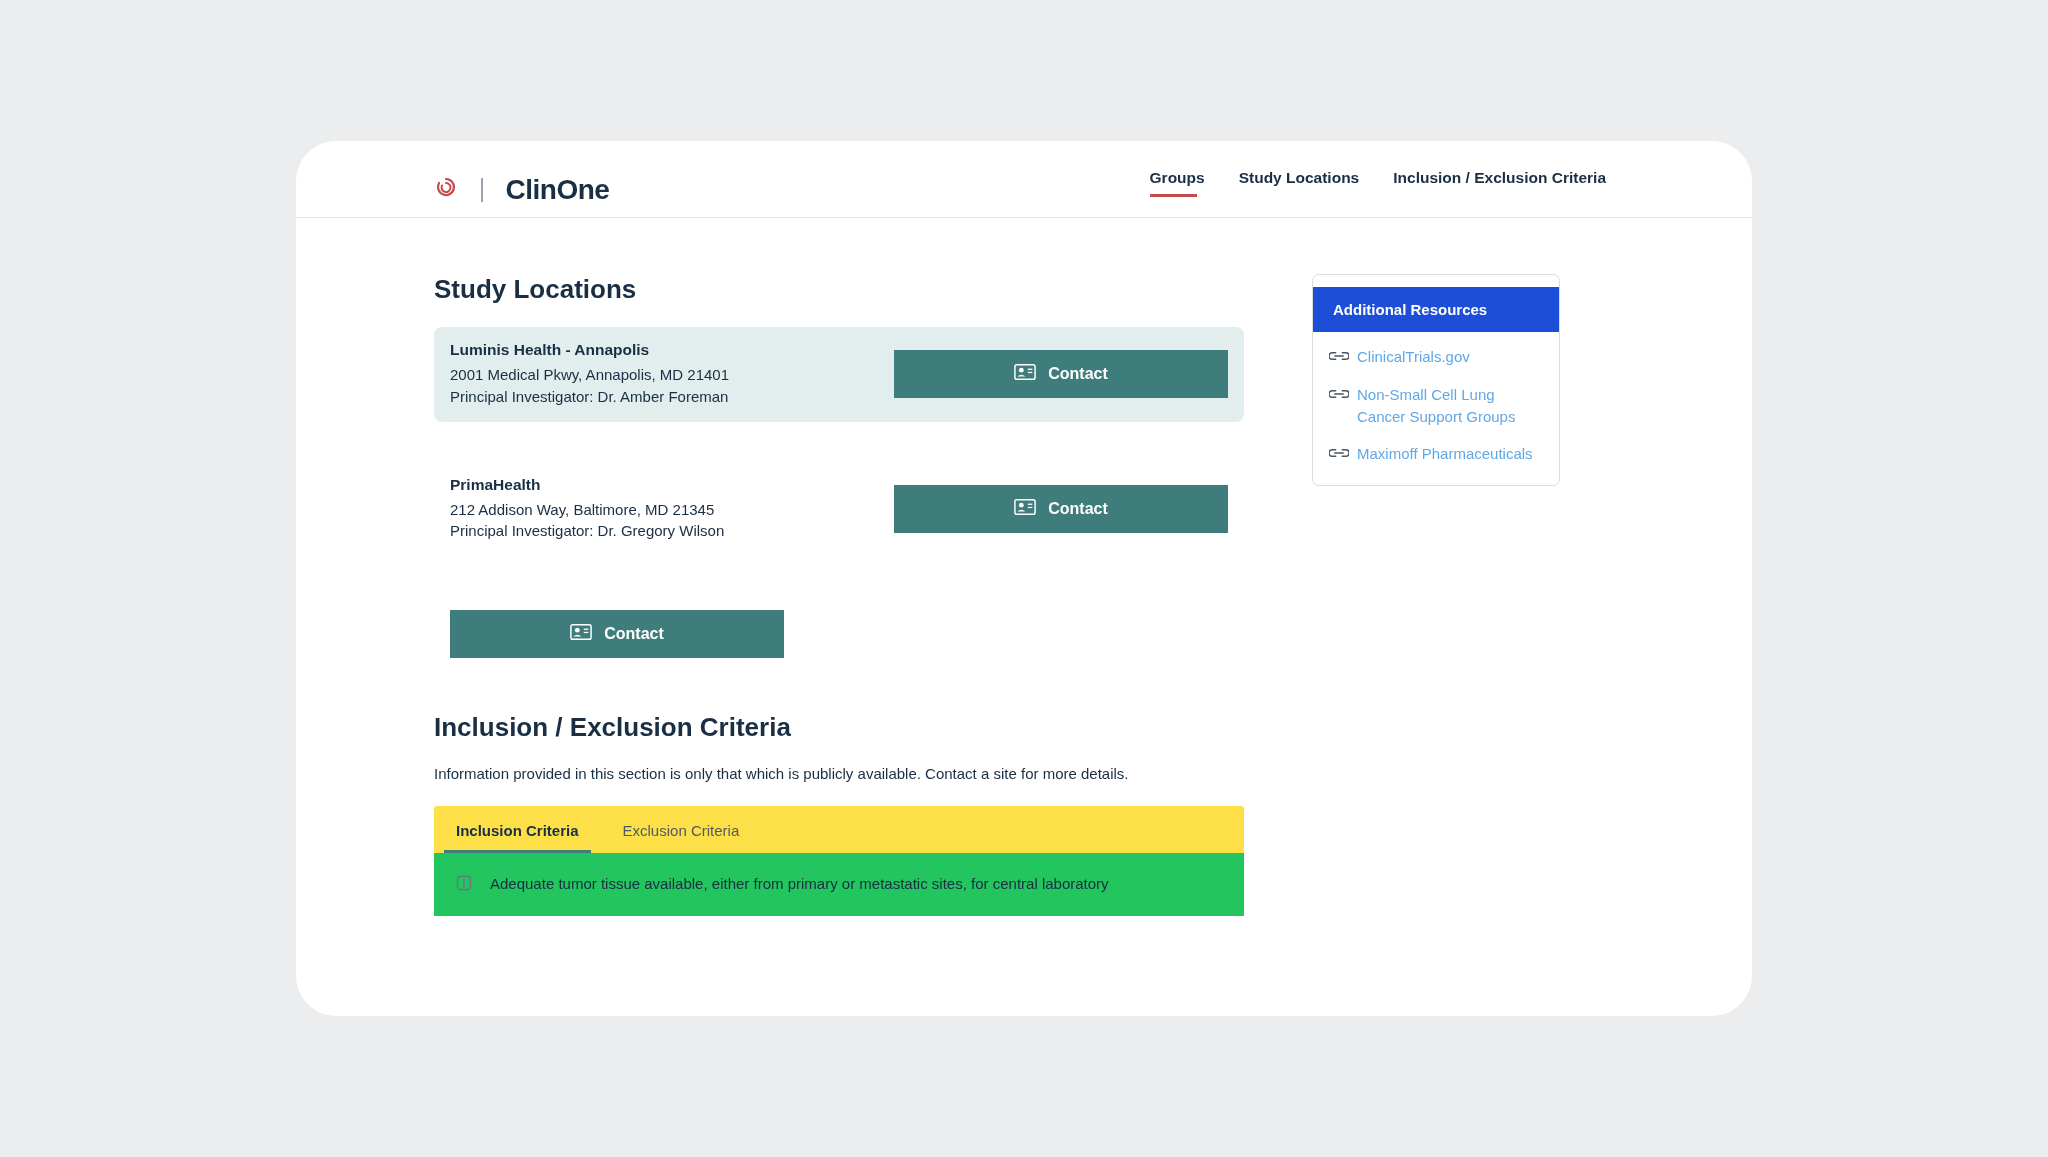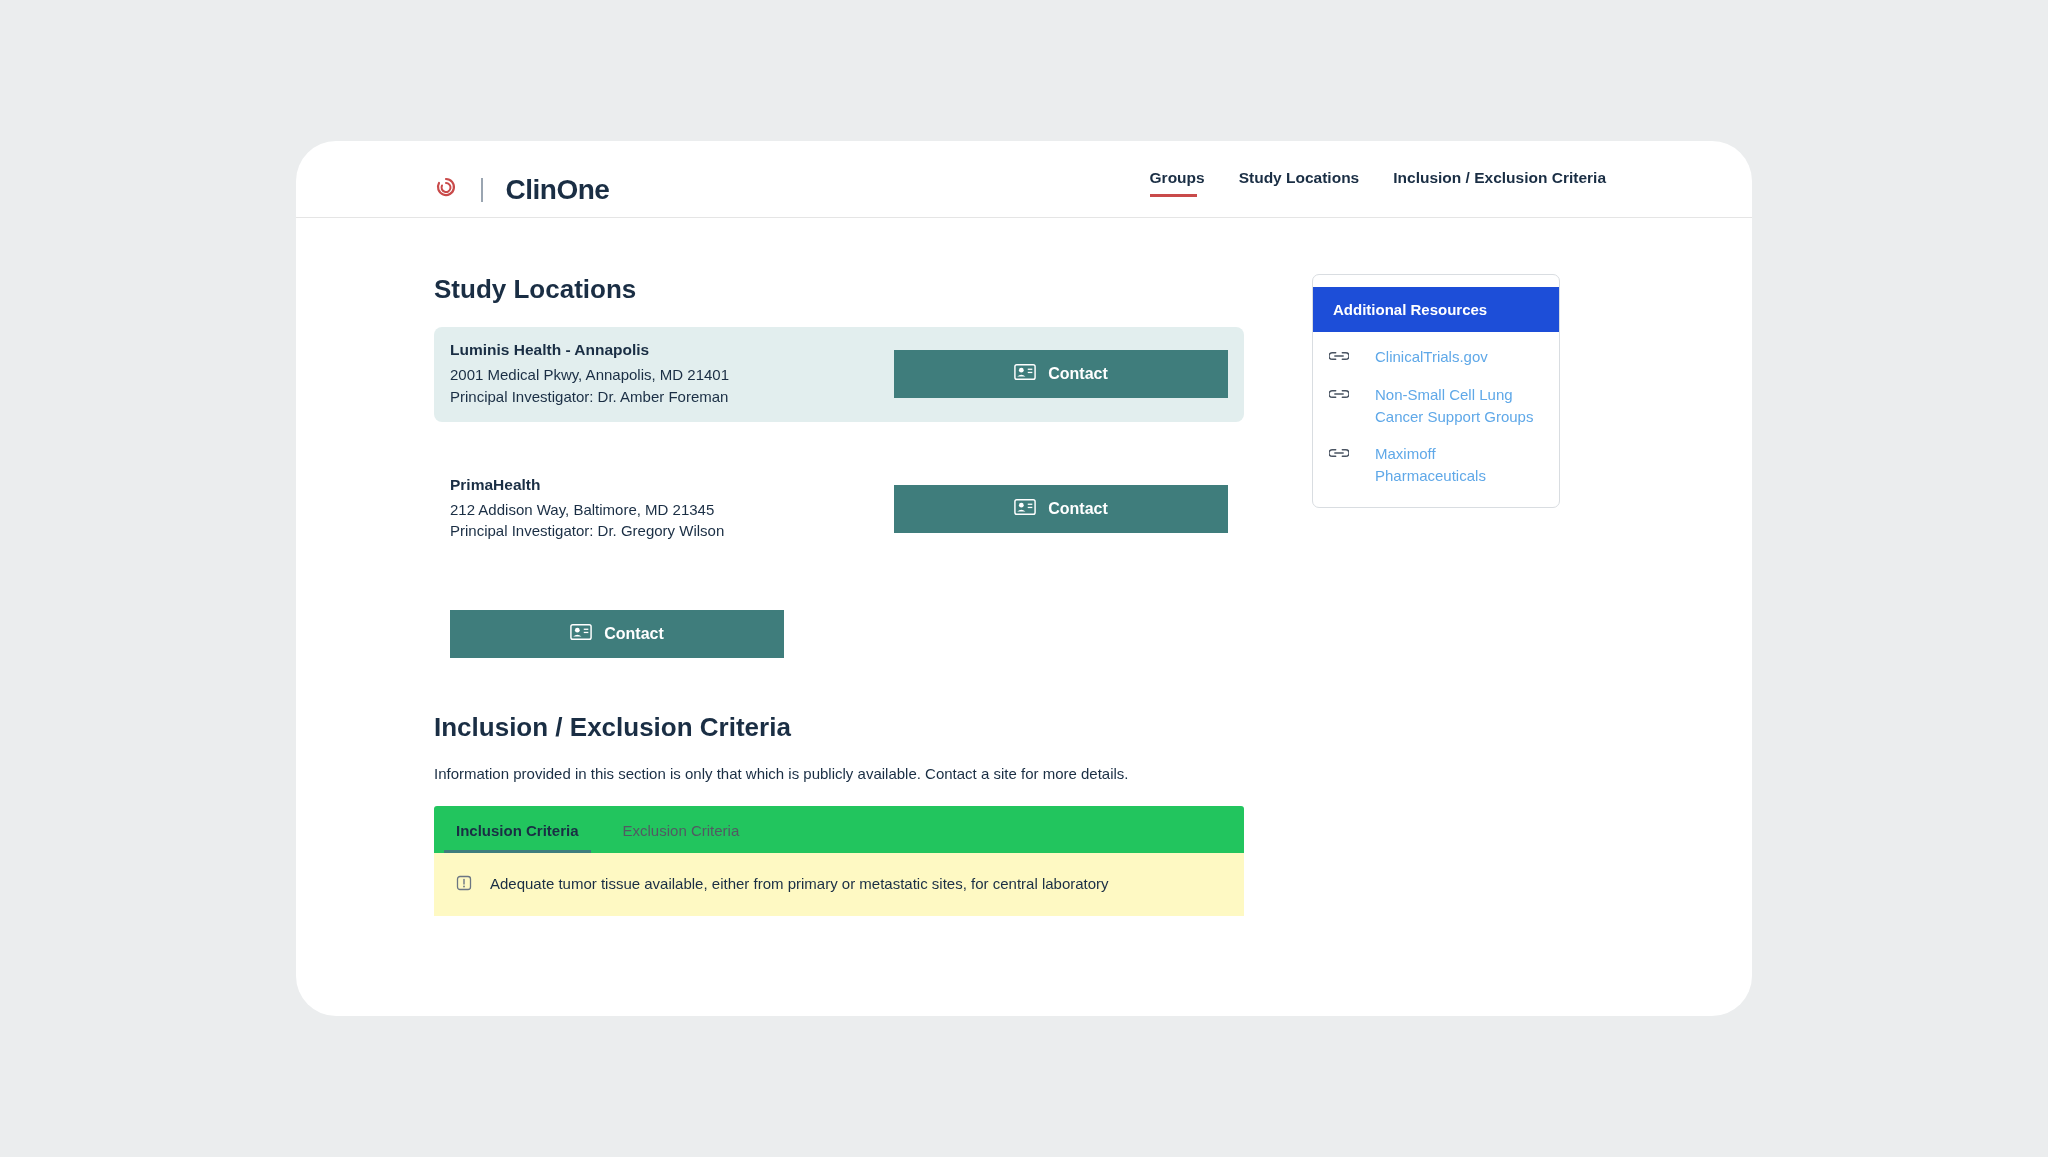--- a/index.html
+++ b/index.html
@@ -133,21 +133,21 @@
       height: 18px;
     }
     .criteria-section { margin-top: 30px; }
     .criteria-sub {
       font-size: 15px;
       color: #1a2e44;
       margin-top: 10px;
       margin-bottom: 24px;
     }
     .tabs-bar {
-      background: #22c55e;
+      background: #fde047;
       display: flex;
       padding: 0;
       border-radius: 3px 3px 0 0;
       text-align: right;
     }
     .tab {
       padding: 16px 22px 14px;
       font-size: 15px;
       font-weight: 700;
       color: #1a2e44;
@@ -161,21 +161,21 @@
     .tab.active::after {
       content: '';
       position: absolute;
       bottom: 0;
       left: 10px;
       right: 10px;
       height: 3px;
       background: #3f7d7c;
     }
     .criteria-body {
-      background: #fef9c3;
+      background: #22c55e;
       padding: 20px 22px;
     }
     .criteria-row {
       display: flex;
       gap: 18px;
       align-items: flex-start;
     }
     .info-icon {
       width: 16px;
       height: 16px;
@@ -198,21 +198,21 @@
       font-size: 15px;
       font-weight: 700;
       padding: 14px 20px;
       margin-top: 12px;
     }
     .resources-body {
       padding: 14px 16px;
     }
     .resource-item {
       display: flex;
-      gap: 26px;
+      gap: 8px;
       align-items: flex-start;
       margin-bottom: 16px;
     }
     .resource-item:last-child { margin-bottom: 6px; }
     .link-icon {
       width: 20px;
       height: 12px;
       flex-shrink: 0;
       margin-top: 4px;
     }

